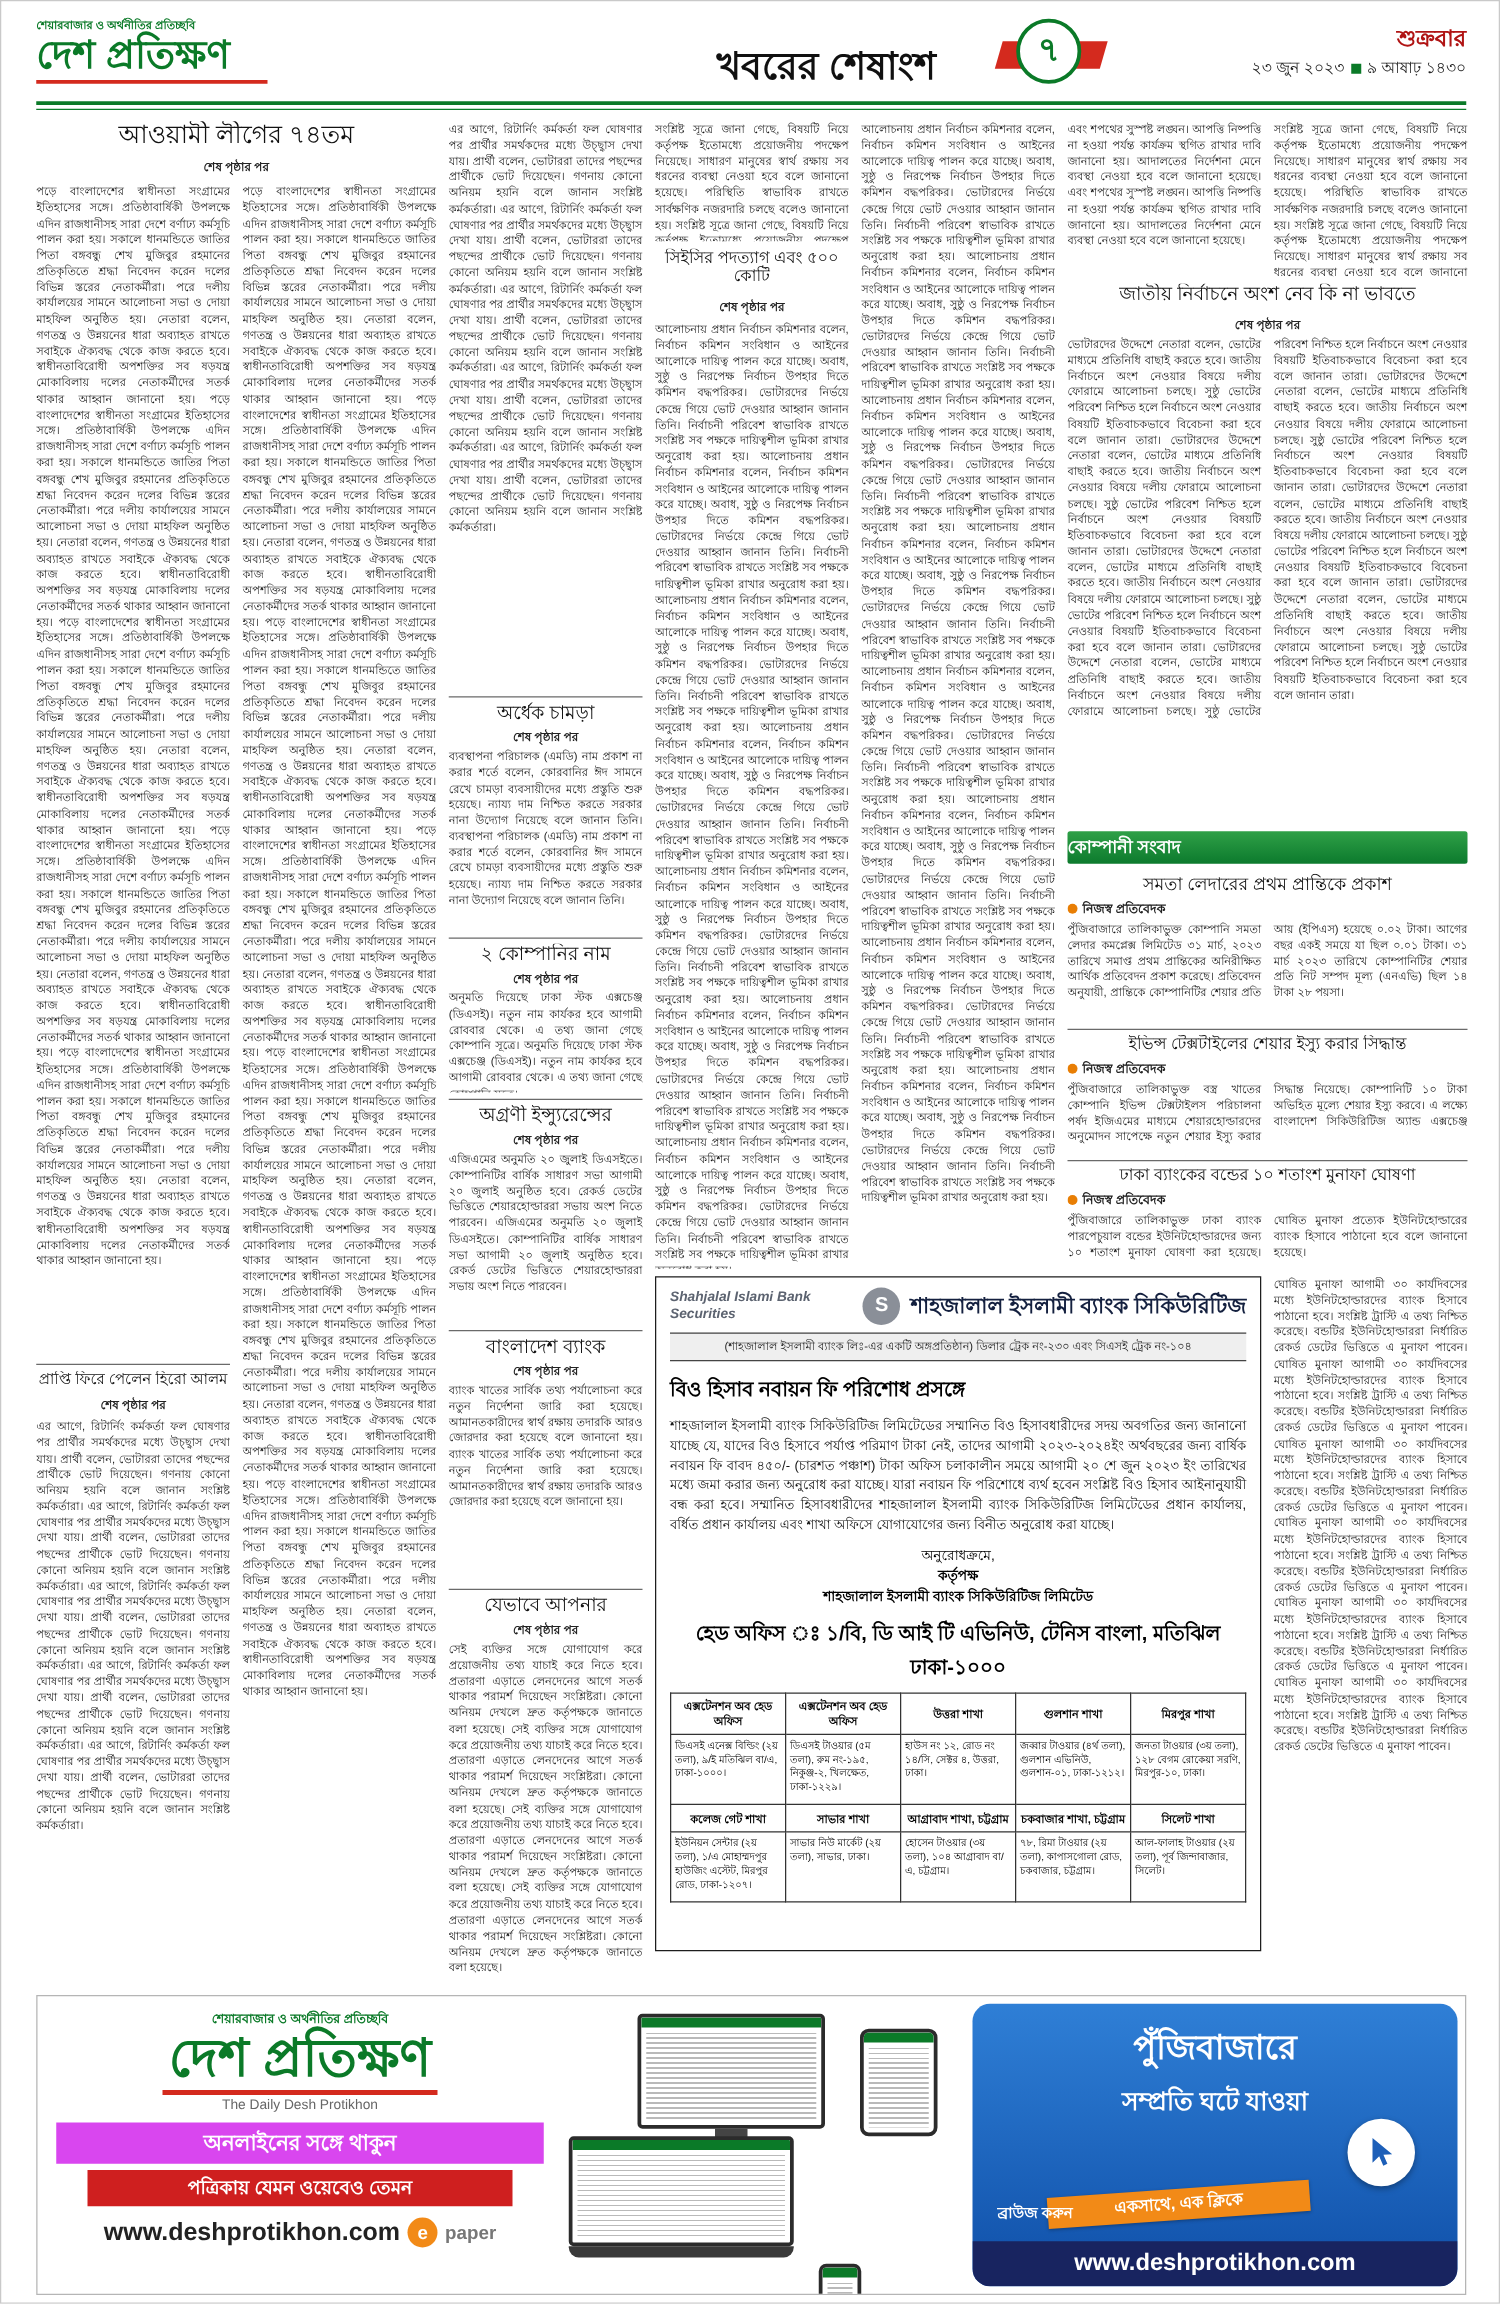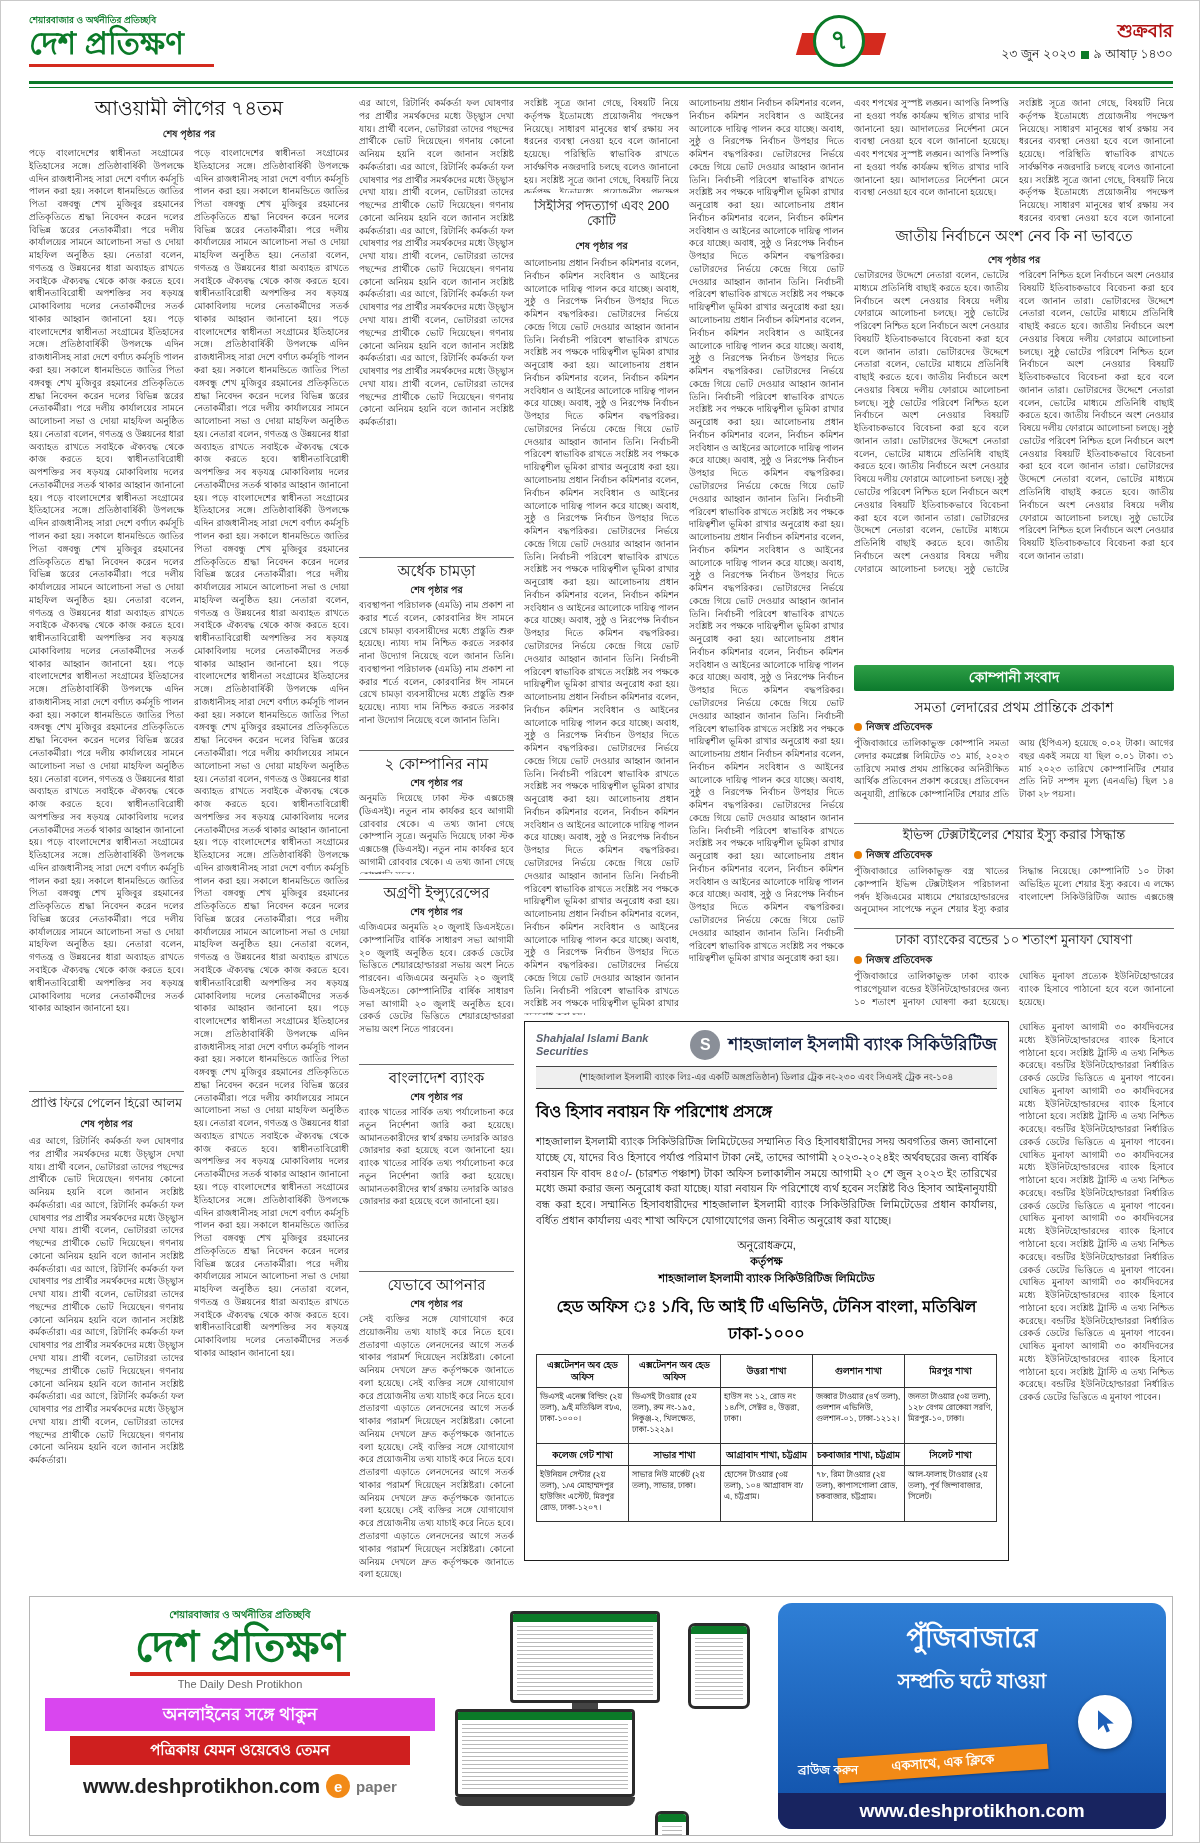--- a/index.html
+++ b/index.html
@@ -25,21 +25,21 @@
   .logo-underline{width:185px;height:3px;background:#d42a1e;margin-top:3px}
   .section-title{font-size:30px;font-weight:bold;color:#101010;text-align:center;white-space:nowrap}
   .ribbon{background:#d42a1e;transform:skewX(-16deg)}
   .pagecircle{width:52px;height:52px;border-radius:50%;border:3px solid #0b7a28;background:#fff;display:flex;align-items:center;justify-content:center;font-size:27px;font-weight:bold;color:#0b7a28}
   .day{font-size:18px;font-weight:bold;color:#b01414;text-align:right}
   .dateline{font-size:12.5px;color:#222;text-align:right;display:flex;justify-content:flex-end;align-items:center;gap:5px}
   .sq{display:inline-block;width:8px;height:8px;background:#0b7a28}
   .rule-thick{height:3px;background:#0b7a28}
   .rule-thin{height:1px;background:#0b7a28}
   
-  .green-bar{background:linear-gradient(180deg,#2fa047,#0c7a2d);color:#fff;font-weight:bold;font-size:14px;display:flex;align-items:center;justify-content:center;border-radius:2px}
+  .green-bar{background:linear-gradient(180deg,#2fa047,#0c7a2d);color:#fff;font-weight:bold;font-size:14px;display:flex;align-items:center;border-radius:2px}
   
   .bank-box{border:1.5px solid #1d1d1d;background:#fff;padding:8px 11px;display:flex;flex-direction:column}
   .bank-head{display:flex;align-items:center;justify-content:center;gap:8px}
   .bank-en{font-size:11px;font-weight:bold;color:#5c6370;font-style:italic;line-height:1.2}
   .bank-emblem{width:30px;height:30px;border-radius:50%;background:#8a8f98;color:#fff;font-weight:bold;font-size:16px;display:flex;align-items:center;justify-content:center;flex:0 0 auto}
   .bank-bn{font-size:17px;font-weight:bold;color:#14203f;white-space:nowrap}
   .bank-sub{font-size:9px;text-align:center;color:#222;background:#efefef;border-top:1px solid #444;border-bottom:1px solid #444;padding:3px 6px;margin-top:6px}
   .bank-title{font-size:16px;font-weight:bold;text-align:left;margin:10px 0 8px}
   .bank-body{font-size:10.5px;line-height:1.5;text-align:justify;color:#111}
   .bank-close{text-align:center;font-size:11px;margin-top:8px;line-height:1.5}
@@ -81,20 +81,21 @@
 <body>
 
 <div class="page">
 
   <div class="abs" style="left:28px;top:12px;width:260px;height:64px">
     <div class="tagline">শেয়ারবাজার ও অর্থনীতির প্রতিচ্ছবি</div>
     <div class="paper-name">দেশ প্রতিক্ষণ</div>
     <div class="logo-underline"></div>
   </div>
 
+  <div class="abs section-title" style="left:520px;top:28px;width:280px">খবরের শেষাংশ</div>
 
   <div class="abs ribbon" style="left:798px;top:32px;width:84px;height:22px"></div>
   <div class="abs pagecircle" style="left:812px;top:14px">
     <span>৭</span>
   </div>
 
   <div class="abs day" style="left:880px;top:16px;width:292px">শুক্রবার</div>
   <div class="abs dateline" style="left:880px;top:44px;width:292px">
     <span>২৩ জুন ২০২৩</span>
     <span class="sq"></span>
@@ -135,21 +136,21 @@
   <div class="abs hl hl-md" style="left:358px;top:1068px;width:155px;height:19px">বাংলাদেশ ব্যাংক</div>
   <div class="abs cont" style="left:358px;top:1089px;width:155px;height:13px">শেষ পৃষ্ঠার পর</div>
   <div class="abs body-text" style="left:358px;top:1105px;width:155px;height:160px">ব্যাংক খাতের সার্বিক তথ্য পর্যালোচনা করে নতুন নির্দেশনা জারি করা হয়েছে। আমানতকারীদের স্বার্থ রক্ষায় তদারকি আরও জোরদার করা হয়েছে বলে জানানো হয়। ব্যাংক খাতের সার্বিক তথ্য পর্যালোচনা করে নতুন নির্দেশনা জারি করা হয়েছে। আমানতকারীদের স্বার্থ রক্ষায় তদারকি আরও জোরদার করা হয়েছে বলে জানানো হয়।</div>
 
   <div class="abs sep" style="left:358px;top:1270px;width:155px"></div>
   <div class="abs hl hl-md" style="left:358px;top:1275px;width:155px;height:19px">যেভাবে আপনার</div>
   <div class="abs cont" style="left:358px;top:1296px;width:155px;height:13px">শেষ পৃষ্ঠার পর</div>
   <div class="abs body-text" style="left:358px;top:1312px;width:155px;height:266px">সেই ব্যক্তির সঙ্গে যোগাযোগ করে প্রয়োজনীয় তথ্য যাচাই করে নিতে হবে। প্রতারণা এড়াতে লেনদেনের আগে সতর্ক থাকার পরামর্শ দিয়েছেন সংশ্লিষ্টরা। কোনো অনিয়ম দেখলে দ্রুত কর্তৃপক্ষকে জানাতে বলা হয়েছে। সেই ব্যক্তির সঙ্গে যোগাযোগ করে প্রয়োজনীয় তথ্য যাচাই করে নিতে হবে। প্রতারণা এড়াতে লেনদেনের আগে সতর্ক থাকার পরামর্শ দিয়েছেন সংশ্লিষ্টরা। কোনো অনিয়ম দেখলে দ্রুত কর্তৃপক্ষকে জানাতে বলা হয়েছে। সেই ব্যক্তির সঙ্গে যোগাযোগ করে প্রয়োজনীয় তথ্য যাচাই করে নিতে হবে। প্রতারণা এড়াতে লেনদেনের আগে সতর্ক থাকার পরামর্শ দিয়েছেন সংশ্লিষ্টরা। কোনো অনিয়ম দেখলে দ্রুত কর্তৃপক্ষকে জানাতে বলা হয়েছে। সেই ব্যক্তির সঙ্গে যোগাযোগ করে প্রয়োজনীয় তথ্য যাচাই করে নিতে হবে। প্রতারণা এড়াতে লেনদেনের আগে সতর্ক থাকার পরামর্শ দিয়েছেন সংশ্লিষ্টরা। কোনো অনিয়ম দেখলে দ্রুত কর্তৃপক্ষকে জানাতে বলা হয়েছে।</div>
 
   <div class="abs body-text" style="left:523px;top:96px;width:155px;height:96px">সংশ্লিষ্ট সূত্রে জানা গেছে, বিষয়টি নিয়ে কর্তৃপক্ষ ইতোমধ্যে প্রয়োজনীয় পদক্ষেপ নিয়েছে। সাধারণ মানুষের স্বার্থ রক্ষায় সব ধরনের ব্যবস্থা নেওয়া হবে বলে জানানো হয়েছে। পরিস্থিতি স্বাভাবিক রাখতে সার্বক্ষণিক নজরদারি চলছে বলেও জানানো হয়। সংশ্লিষ্ট সূত্রে জানা গেছে, বিষয়টি নিয়ে কর্তৃপক্ষ ইতোমধ্যে প্রয়োজনীয় পদক্ষেপ নিয়েছে। সাধারণ মানুষের স্বার্থ রক্ষায় সব ধরনের ব্যবস্থা নেওয়া হবে বলে জানানো হয়েছে। পরিস্থিতি স্বাভাবিক রাখতে সার্বক্ষণিক নজরদারি চলছে বলেও জানানো হয়।</div>
-  <div class="abs hl hl-sm" style="left:523px;top:198px;width:155px;height:36px">সিইসির পদত্যাগ এবং 200 কোটি</div>
+  <div class="abs hl hl-sm" style="left:523px;top:198px;width:155px;height:36px">সিইসির পদত্যাগ এবং ৫০০ কোটি</div>
   <div class="abs cont" style="left:523px;top:238px;width:155px;height:13px">শেষ পৃষ্ঠার পর</div>
   <div class="abs body-text" style="left:523px;top:256px;width:155px;height:758px">আলোচনায় প্রধান নির্বাচন কমিশনার বলেন, নির্বাচন কমিশন সংবিধান ও আইনের আলোকে দায়িত্ব পালন করে যাচ্ছে। অবাধ, সুষ্ঠু ও নিরপেক্ষ নির্বাচন উপহার দিতে কমিশন বদ্ধপরিকর। ভোটারদের নির্ভয়ে কেন্দ্রে গিয়ে ভোট দেওয়ার আহ্বান জানান তিনি। নির্বাচনী পরিবেশ স্বাভাবিক রাখতে সংশ্লিষ্ট সব পক্ষকে দায়িত্বশীল ভূমিকা রাখার অনুরোধ করা হয়। আলোচনায় প্রধান নির্বাচন কমিশনার বলেন, নির্বাচন কমিশন সংবিধান ও আইনের আলোকে দায়িত্ব পালন করে যাচ্ছে। অবাধ, সুষ্ঠু ও নিরপেক্ষ নির্বাচন উপহার দিতে কমিশন বদ্ধপরিকর। ভোটারদের নির্ভয়ে কেন্দ্রে গিয়ে ভোট দেওয়ার আহ্বান জানান তিনি। নির্বাচনী পরিবেশ স্বাভাবিক রাখতে সংশ্লিষ্ট সব পক্ষকে দায়িত্বশীল ভূমিকা রাখার অনুরোধ করা হয়। আলোচনায় প্রধান নির্বাচন কমিশনার বলেন, নির্বাচন কমিশন সংবিধান ও আইনের আলোকে দায়িত্ব পালন করে যাচ্ছে। অবাধ, সুষ্ঠু ও নিরপেক্ষ নির্বাচন উপহার দিতে কমিশন বদ্ধপরিকর। ভোটারদের নির্ভয়ে কেন্দ্রে গিয়ে ভোট দেওয়ার আহ্বান জানান তিনি। নির্বাচনী পরিবেশ স্বাভাবিক রাখতে সংশ্লিষ্ট সব পক্ষকে দায়িত্বশীল ভূমিকা রাখার অনুরোধ করা হয়। আলোচনায় প্রধান নির্বাচন কমিশনার বলেন, নির্বাচন কমিশন সংবিধান ও আইনের আলোকে দায়িত্ব পালন করে যাচ্ছে। অবাধ, সুষ্ঠু ও নিরপেক্ষ নির্বাচন উপহার দিতে কমিশন বদ্ধপরিকর। ভোটারদের নির্ভয়ে কেন্দ্রে গিয়ে ভোট দেওয়ার আহ্বান জানান তিনি। নির্বাচনী পরিবেশ স্বাভাবিক রাখতে সংশ্লিষ্ট সব পক্ষকে দায়িত্বশীল ভূমিকা রাখার অনুরোধ করা হয়। আলোচনায় প্রধান নির্বাচন কমিশনার বলেন, নির্বাচন কমিশন সংবিধান ও আইনের আলোকে দায়িত্ব পালন করে যাচ্ছে। অবাধ, সুষ্ঠু ও নিরপেক্ষ নির্বাচন উপহার দিতে কমিশন বদ্ধপরিকর। ভোটারদের নির্ভয়ে কেন্দ্রে গিয়ে ভোট দেওয়ার আহ্বান জানান তিনি। নির্বাচনী পরিবেশ স্বাভাবিক রাখতে সংশ্লিষ্ট সব পক্ষকে দায়িত্বশীল ভূমিকা রাখার অনুরোধ করা হয়। আলোচনায় প্রধান নির্বাচন কমিশনার বলেন, নির্বাচন কমিশন সংবিধান ও আইনের আলোকে দায়িত্ব পালন করে যাচ্ছে। অবাধ, সুষ্ঠু ও নিরপেক্ষ নির্বাচন উপহার দিতে কমিশন বদ্ধপরিকর। ভোটারদের নির্ভয়ে কেন্দ্রে গিয়ে ভোট দেওয়ার আহ্বান জানান তিনি। নির্বাচনী পরিবেশ স্বাভাবিক রাখতে সংশ্লিষ্ট সব পক্ষকে দায়িত্বশীল ভূমিকা রাখার অনুরোধ করা হয়। আলোচনায় প্রধান নির্বাচন কমিশনার বলেন, নির্বাচন কমিশন সংবিধান ও আইনের আলোকে দায়িত্ব পালন করে যাচ্ছে। অবাধ, সুষ্ঠু ও নিরপেক্ষ নির্বাচন উপহার দিতে কমিশন বদ্ধপরিকর। ভোটারদের নির্ভয়ে কেন্দ্রে গিয়ে ভোট দেওয়ার আহ্বান জানান তিনি। নির্বাচনী পরিবেশ স্বাভাবিক রাখতে সংশ্লিষ্ট সব পক্ষকে দায়িত্বশীল ভূমিকা রাখার অনুরোধ করা হয়।</div>
   <div class="abs body-text" style="left:688px;top:96px;width:155px;height:918px">আলোচনায় প্রধান নির্বাচন কমিশনার বলেন, নির্বাচন কমিশন সংবিধান ও আইনের আলোকে দায়িত্ব পালন করে যাচ্ছে। অবাধ, সুষ্ঠু ও নিরপেক্ষ নির্বাচন উপহার দিতে কমিশন বদ্ধপরিকর। ভোটারদের নির্ভয়ে কেন্দ্রে গিয়ে ভোট দেওয়ার আহ্বান জানান তিনি। নির্বাচনী পরিবেশ স্বাভাবিক রাখতে সংশ্লিষ্ট সব পক্ষকে দায়িত্বশীল ভূমিকা রাখার অনুরোধ করা হয়। আলোচনায় প্রধান নির্বাচন কমিশনার বলেন, নির্বাচন কমিশন সংবিধান ও আইনের আলোকে দায়িত্ব পালন করে যাচ্ছে। অবাধ, সুষ্ঠু ও নিরপেক্ষ নির্বাচন উপহার দিতে কমিশন বদ্ধপরিকর। ভোটারদের নির্ভয়ে কেন্দ্রে গিয়ে ভোট দেওয়ার আহ্বান জানান তিনি। নির্বাচনী পরিবেশ স্বাভাবিক রাখতে সংশ্লিষ্ট সব পক্ষকে দায়িত্বশীল ভূমিকা রাখার অনুরোধ করা হয়। আলোচনায় প্রধান নির্বাচন কমিশনার বলেন, নির্বাচন কমিশন সংবিধান ও আইনের আলোকে দায়িত্ব পালন করে যাচ্ছে। অবাধ, সুষ্ঠু ও নিরপেক্ষ নির্বাচন উপহার দিতে কমিশন বদ্ধপরিকর। ভোটারদের নির্ভয়ে কেন্দ্রে গিয়ে ভোট দেওয়ার আহ্বান জানান তিনি। নির্বাচনী পরিবেশ স্বাভাবিক রাখতে সংশ্লিষ্ট সব পক্ষকে দায়িত্বশীল ভূমিকা রাখার অনুরোধ করা হয়। আলোচনায় প্রধান নির্বাচন কমিশনার বলেন, নির্বাচন কমিশন সংবিধান ও আইনের আলোকে দায়িত্ব পালন করে যাচ্ছে। অবাধ, সুষ্ঠু ও নিরপেক্ষ নির্বাচন উপহার দিতে কমিশন বদ্ধপরিকর। ভোটারদের নির্ভয়ে কেন্দ্রে গিয়ে ভোট দেওয়ার আহ্বান জানান তিনি। নির্বাচনী পরিবেশ স্বাভাবিক রাখতে সংশ্লিষ্ট সব পক্ষকে দায়িত্বশীল ভূমিকা রাখার অনুরোধ করা হয়। আলোচনায় প্রধান নির্বাচন কমিশনার বলেন, নির্বাচন কমিশন সংবিধান ও আইনের আলোকে দায়িত্ব পালন করে যাচ্ছে। অবাধ, সুষ্ঠু ও নিরপেক্ষ নির্বাচন উপহার দিতে কমিশন বদ্ধপরিকর। ভোটারদের নির্ভয়ে কেন্দ্রে গিয়ে ভোট দেওয়ার আহ্বান জানান তিনি। নির্বাচনী পরিবেশ স্বাভাবিক রাখতে সংশ্লিষ্ট সব পক্ষকে দায়িত্বশীল ভূমিকা রাখার অনুরোধ করা হয়। আলোচনায় প্রধান নির্বাচন কমিশনার বলেন, নির্বাচন কমিশন সংবিধান ও আইনের আলোকে দায়িত্ব পালন করে যাচ্ছে। অবাধ, সুষ্ঠু ও নিরপেক্ষ নির্বাচন উপহার দিতে কমিশন বদ্ধপরিকর। ভোটারদের নির্ভয়ে কেন্দ্রে গিয়ে ভোট দেওয়ার আহ্বান জানান তিনি। নির্বাচনী পরিবেশ স্বাভাবিক রাখতে সংশ্লিষ্ট সব পক্ষকে দায়িত্বশীল ভূমিকা রাখার অনুরোধ করা হয়। আলোচনায় প্রধান নির্বাচন কমিশনার বলেন, নির্বাচন কমিশন সংবিধান ও আইনের আলোকে দায়িত্ব পালন করে যাচ্ছে। অবাধ, সুষ্ঠু ও নিরপেক্ষ নির্বাচন উপহার দিতে কমিশন বদ্ধপরিকর। ভোটারদের নির্ভয়ে কেন্দ্রে গিয়ে ভোট দেওয়ার আহ্বান জানান তিনি। নির্বাচনী পরিবেশ স্বাভাবিক রাখতে সংশ্লিষ্ট সব পক্ষকে দায়িত্বশীল ভূমিকা রাখার অনুরোধ করা হয়। আলোচনায় প্রধান নির্বাচন কমিশনার বলেন, নির্বাচন কমিশন সংবিধান ও আইনের আলোকে দায়িত্ব পালন করে যাচ্ছে। অবাধ, সুষ্ঠু ও নিরপেক্ষ নির্বাচন উপহার দিতে কমিশন বদ্ধপরিকর। ভোটারদের নির্ভয়ে কেন্দ্রে গিয়ে ভোট দেওয়ার আহ্বান জানান তিনি। নির্বাচনী পরিবেশ স্বাভাবিক রাখতে সংশ্লিষ্ট সব পক্ষকে দায়িত্বশীল ভূমিকা রাখার অনুরোধ করা হয়।</div>
 
   <div class="abs body-text" style="left:853px;top:96px;width:155px;height:124px">এবং শপথের সুস্পষ্ট লঙ্ঘন। আপত্তি নিষ্পত্তি না হওয়া পর্যন্ত কার্যক্রম স্থগিত রাখার দাবি জানানো হয়। আদালতের নির্দেশনা মেনে ব্যবস্থা নেওয়া হবে বলে জানানো হয়েছে। এবং শপথের সুস্পষ্ট লঙ্ঘন। আপত্তি নিষ্পত্তি না হওয়া পর্যন্ত কার্যক্রম স্থগিত রাখার দাবি জানানো হয়। আদালতের নির্দেশনা মেনে ব্যবস্থা নেওয়া হবে বলে জানানো হয়েছে।</div>
   <div class="abs body-text" style="left:1018px;top:96px;width:155px;height:124px">সংশ্লিষ্ট সূত্রে জানা গেছে, বিষয়টি নিয়ে কর্তৃপক্ষ ইতোমধ্যে প্রয়োজনীয় পদক্ষেপ নিয়েছে। সাধারণ মানুষের স্বার্থ রক্ষায় সব ধরনের ব্যবস্থা নেওয়া হবে বলে জানানো হয়েছে। পরিস্থিতি স্বাভাবিক রাখতে সার্বক্ষণিক নজরদারি চলছে বলেও জানানো হয়। সংশ্লিষ্ট সূত্রে জানা গেছে, বিষয়টি নিয়ে কর্তৃপক্ষ ইতোমধ্যে প্রয়োজনীয় পদক্ষেপ নিয়েছে। সাধারণ মানুষের স্বার্থ রক্ষায় সব ধরনের ব্যবস্থা নেওয়া হবে বলে জানানো হয়েছে। পরিস্থিতি স্বাভাবিক রাখতে সার্বক্ষণিক নজরদারি চলছে বলেও জানানো হয়।</div>
 
   <div class="abs hl hl-nw" style="left:853px;top:226px;width:320px;height:22px;font-size:15px">জাতীয় নির্বাচনে অংশ নেব কি না ভাবতে</div>
   <div class="abs cont" style="left:853px;top:252px;width:320px;height:13px">শেষ পৃষ্ঠার পর</div>
   <div class="abs body-text twocol" style="left:853px;top:268px;width:320px;height:390px">ভোটারদের উদ্দেশে নেতারা বলেন, ভোটের মাধ্যমে প্রতিনিধি বাছাই করতে হবে। জাতীয় নির্বাচনে অংশ নেওয়ার বিষয়ে দলীয় ফোরামে আলোচনা চলছে। সুষ্ঠু ভোটের পরিবেশ নিশ্চিত হলে নির্বাচনে অংশ নেওয়ার বিষয়টি ইতিবাচকভাবে বিবেচনা করা হবে বলে জানান তারা। ভোটারদের উদ্দেশে নেতারা বলেন, ভোটের মাধ্যমে প্রতিনিধি বাছাই করতে হবে। জাতীয় নির্বাচনে অংশ নেওয়ার বিষয়ে দলীয় ফোরামে আলোচনা চলছে। সুষ্ঠু ভোটের পরিবেশ নিশ্চিত হলে নির্বাচনে অংশ নেওয়ার বিষয়টি ইতিবাচকভাবে বিবেচনা করা হবে বলে জানান তারা। ভোটারদের উদ্দেশে নেতারা বলেন, ভোটের মাধ্যমে প্রতিনিধি বাছাই করতে হবে। জাতীয় নির্বাচনে অংশ নেওয়ার বিষয়ে দলীয় ফোরামে আলোচনা চলছে। সুষ্ঠু ভোটের পরিবেশ নিশ্চিত হলে নির্বাচনে অংশ নেওয়ার বিষয়টি ইতিবাচকভাবে বিবেচনা করা হবে বলে জানান তারা। ভোটারদের উদ্দেশে নেতারা বলেন, ভোটের মাধ্যমে প্রতিনিধি বাছাই করতে হবে। জাতীয় নির্বাচনে অংশ নেওয়ার বিষয়ে দলীয় ফোরামে আলোচনা চলছে। সুষ্ঠু ভোটের পরিবেশ নিশ্চিত হলে নির্বাচনে অংশ নেওয়ার বিষয়টি ইতিবাচকভাবে বিবেচনা করা হবে বলে জানান তারা। ভোটারদের উদ্দেশে নেতারা বলেন, ভোটের মাধ্যমে প্রতিনিধি বাছাই করতে হবে। জাতীয় নির্বাচনে অংশ নেওয়ার বিষয়ে দলীয় ফোরামে আলোচনা চলছে। সুষ্ঠু ভোটের পরিবেশ নিশ্চিত হলে নির্বাচনে অংশ নেওয়ার বিষয়টি ইতিবাচকভাবে বিবেচনা করা হবে বলে জানান তারা। ভোটারদের উদ্দেশে নেতারা বলেন, ভোটের মাধ্যমে প্রতিনিধি বাছাই করতে হবে। জাতীয় নির্বাচনে অংশ নেওয়ার বিষয়ে দলীয় ফোরামে আলোচনা চলছে। সুষ্ঠু ভোটের পরিবেশ নিশ্চিত হলে নির্বাচনে অংশ নেওয়ার বিষয়টি ইতিবাচকভাবে বিবেচনা করা হবে বলে জানান তারা। ভোটারদের উদ্দেশে নেতারা বলেন, ভোটের মাধ্যমে প্রতিনিধি বাছাই করতে হবে। জাতীয় নির্বাচনে অংশ নেওয়ার বিষয়ে দলীয় ফোরামে আলোচনা চলছে। সুষ্ঠু ভোটের পরিবেশ নিশ্চিত হলে নির্বাচনে অংশ নেওয়ার বিষয়টি ইতিবাচকভাবে বিবেচনা করা হবে বলে জানান তারা।</div>

